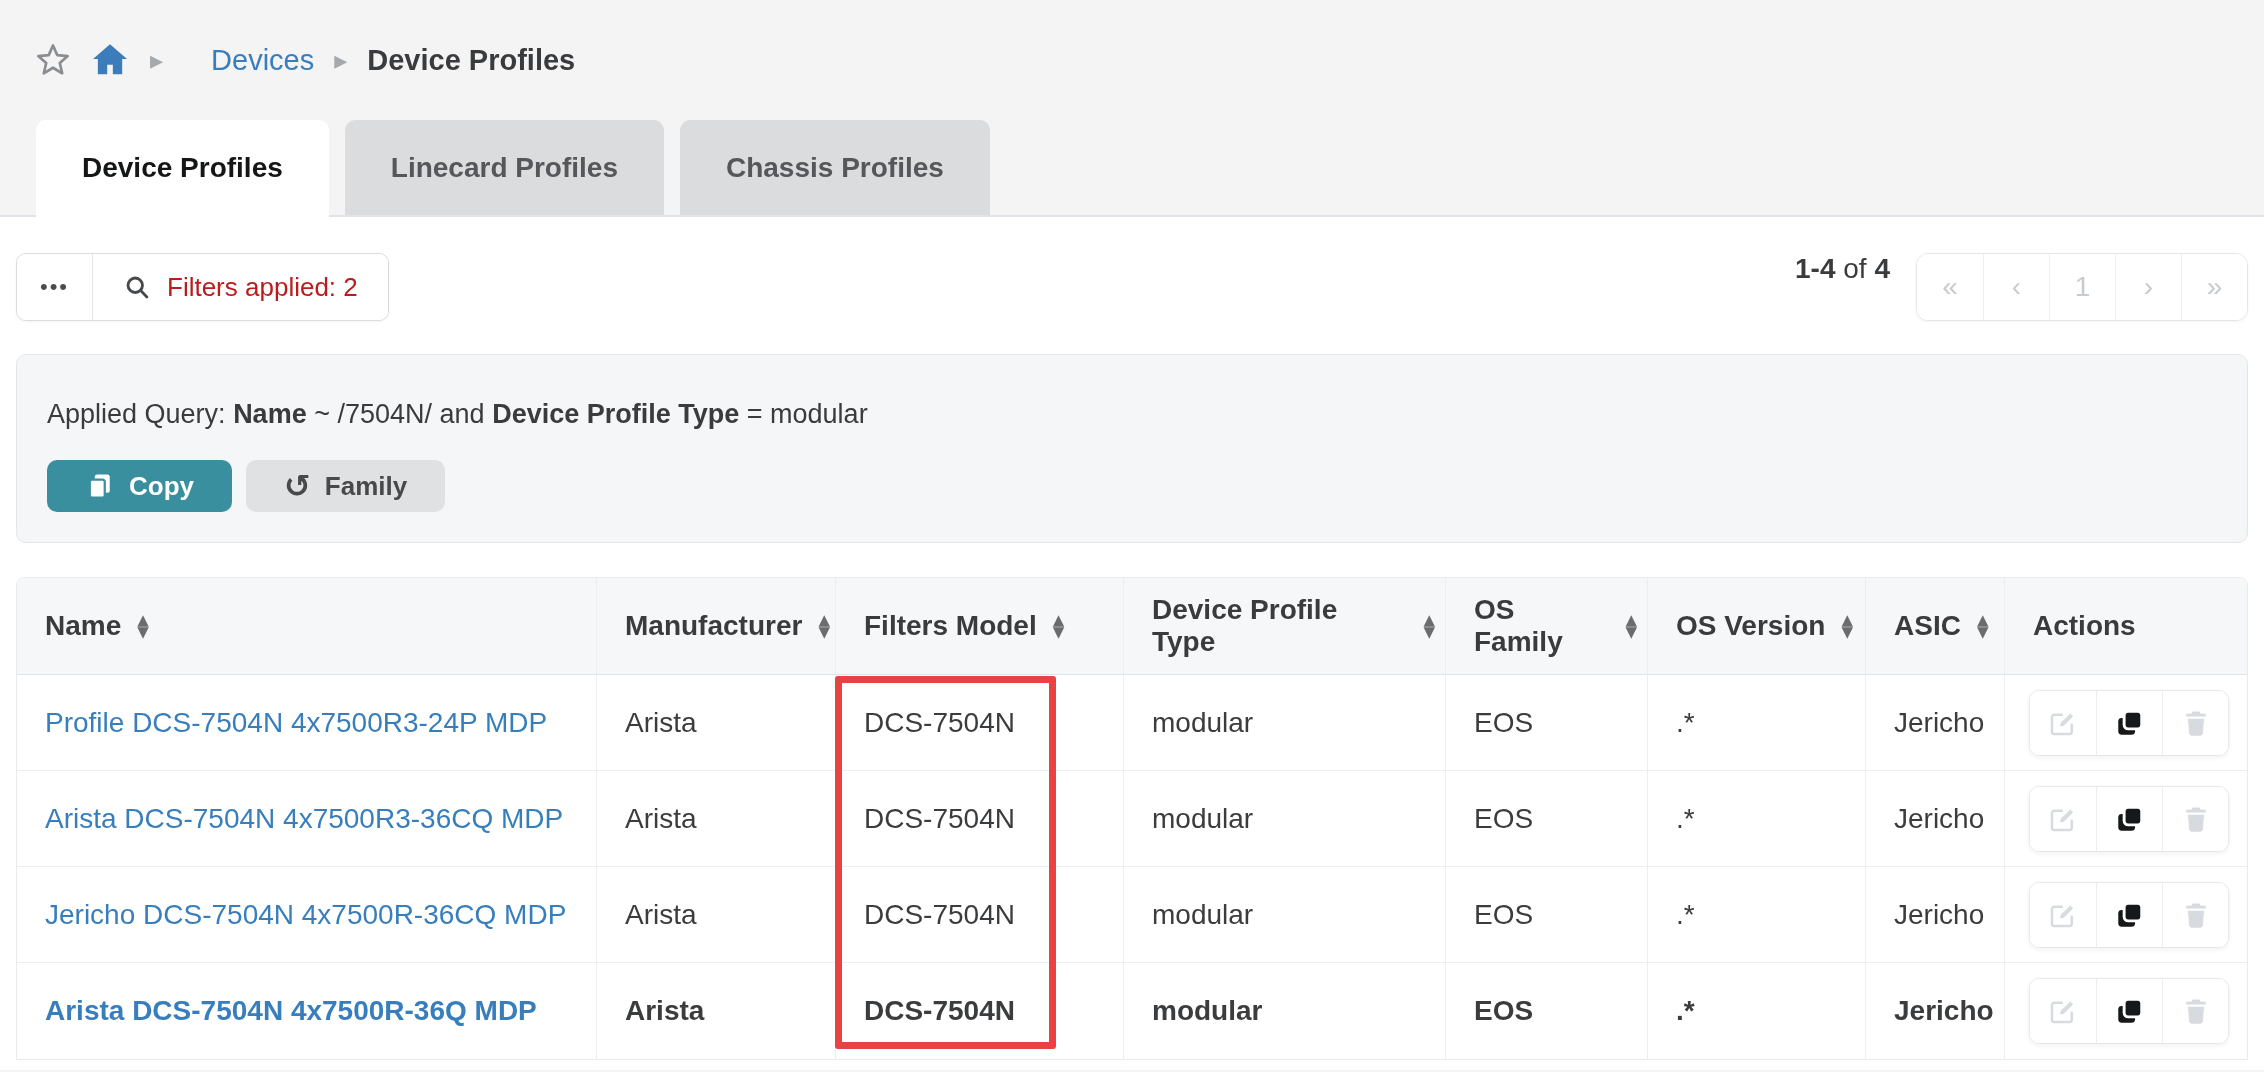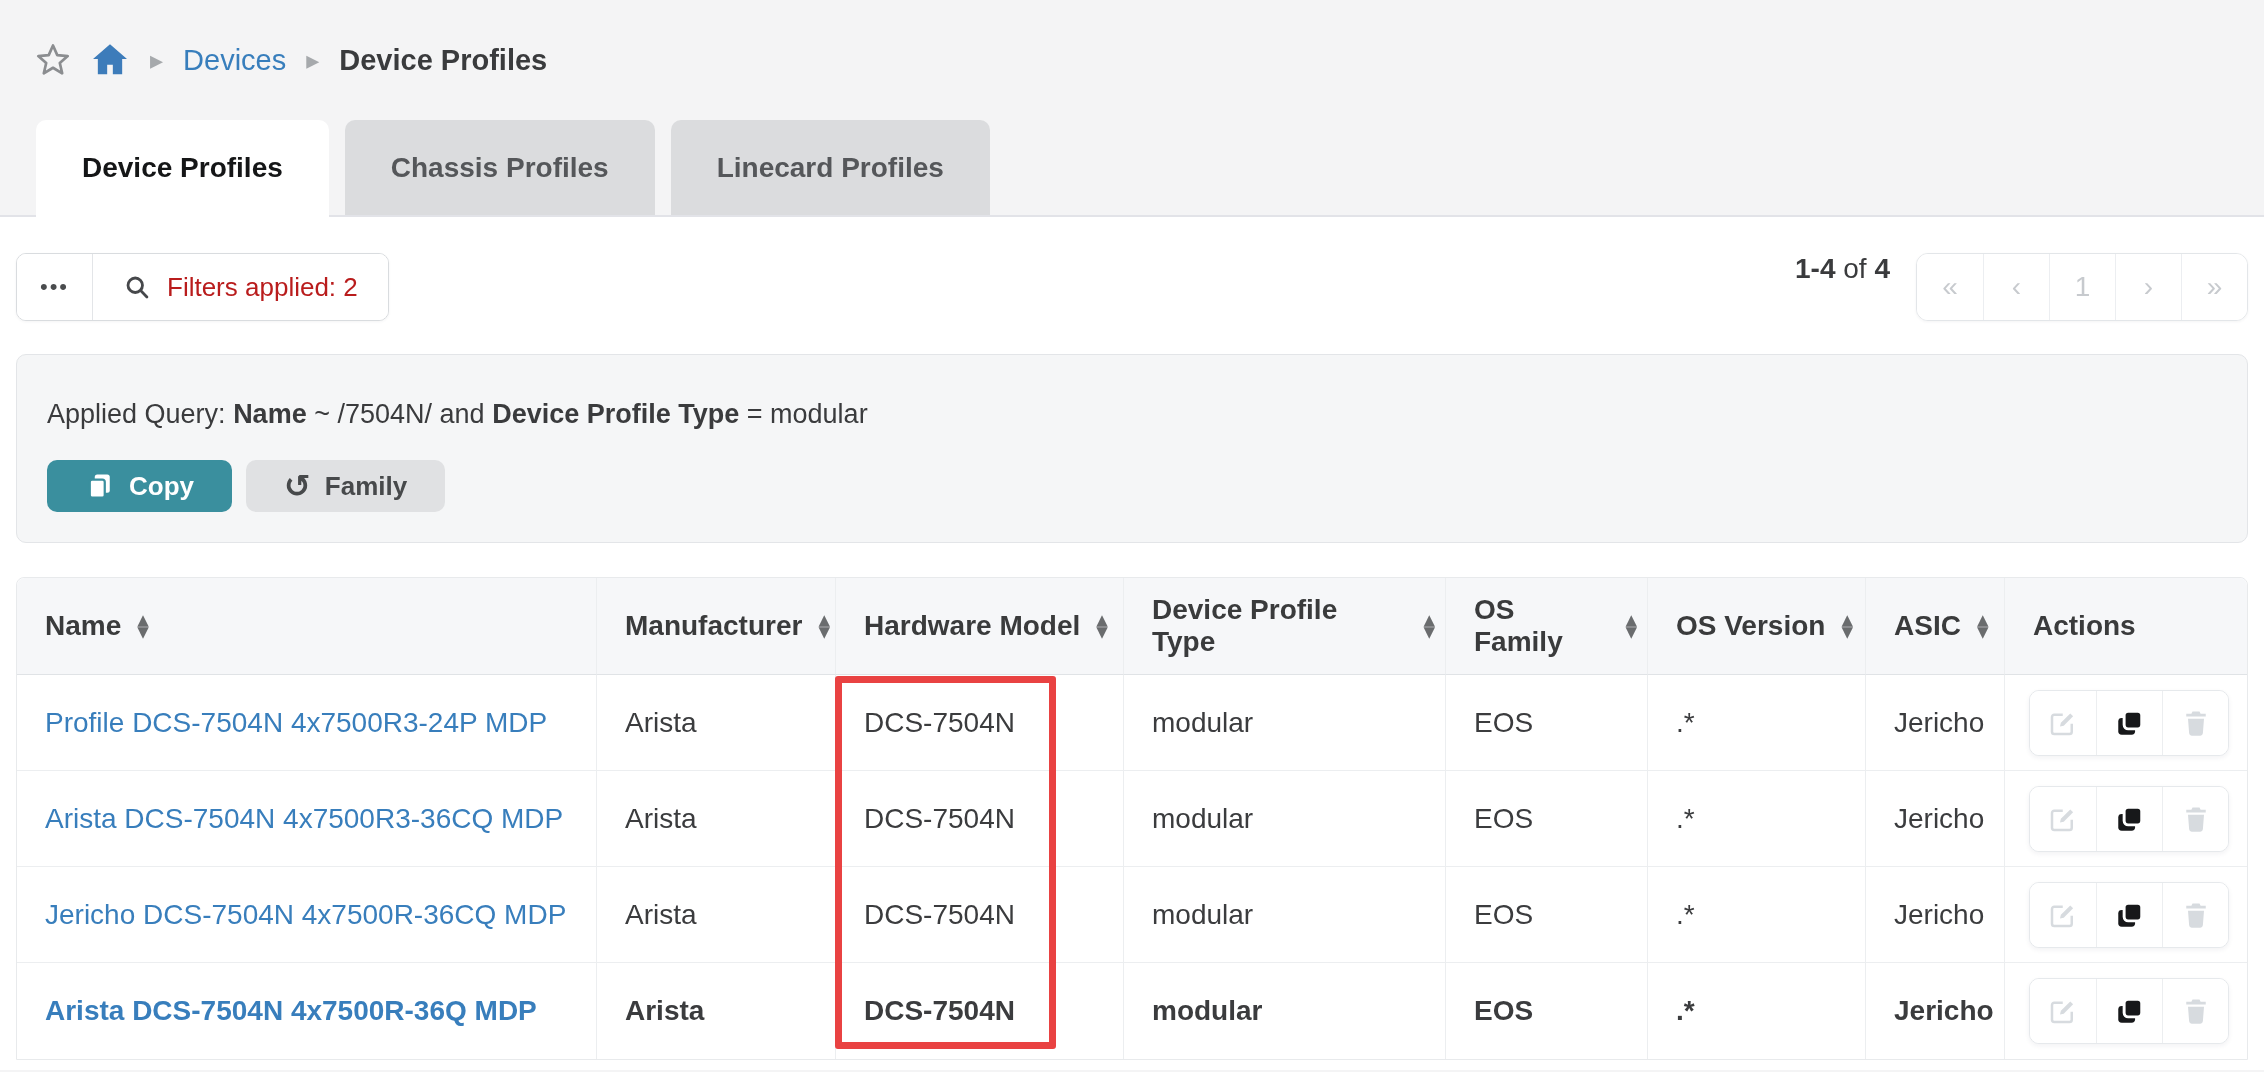--- a/index.html
+++ b/index.html
@@ -4,21 +4,21 @@
 <style>
   * { margin:0; padding:0; box-sizing:border-box; }
   html,body { width:2264px; height:1072px; overflow:hidden; }
   body { font-family:"Liberation Sans","DejaVu Sans",sans-serif; background:#f4f4f5; color:#3a3b3d; }
 
   
   .top-area { background:#f4f4f5; }
   .breadcrumb { padding:30px 0 0 34px; height:90px; display:flex; align-items:center; gap:18px; }
   .crumb-icon { display:flex; align-items:center; }
   .crumb-sep { color:#a6a9ac; font-size:26px; line-height:1; padding:0 2px; }
-  .crumb-link { color:#387ebc; font-size:29px; text-decoration:none; cursor:pointer; }
+  .crumb-link { color:#387ebc; font-size:29px; text-decoration:none; cursor:pointer;margin-left:28px; }
   .crumb-current { color:#3a3b3d; font-size:29px; font-weight:700; }
 
   .tabs { margin-top:30px; padding-left:36px; display:flex; gap:16px; border-bottom:2px solid #e2e3e8; }
   .tab { height:97px; margin-bottom:-2px; padding:0 46px; display:flex; align-items:center;
          font-size:28px; font-weight:700; color:#55575a; background:#dbdcde;
          border-radius:10px 10px 0 0; border-bottom:2px solid #e2e3e8; cursor:pointer; }
   .tab.active { background:#ffffff; color:#151617; border-bottom:2px solid #ffffff; }
 
   
   .content { background:#ffffff; height:853px; padding:0 16px; }
@@ -95,22 +95,22 @@
       </svg>
     </span>
     <span class="crumb-sep">▸</span>
     <a class="crumb-link">Devices</a>
     <span class="crumb-sep">▸</span>
     <span class="crumb-current">Device Profiles</span>
   </div>
 
   <div class="tabs">
     <div class="tab active">Device Profiles</div>
+    <div class="tab">Linecard Profiles</div>
     <div class="tab">Chassis Profiles</div>
-    <div class="tab">Linecard Profiles</div>
   </div>
 </div>
 
 <div class="content">
 
   <div class="toolbar">
     <div class="filter-group">
       <button class="more-btn">•••</button>
       <button class="filters-btn">
         <span style="display:flex;">
@@ -194,21 +194,21 @@
               <span class="th-inner">
                 <span>Manufacturer</span>
                 <span class="sort">
                   <i>▲</i>
                   <i>▼</i>
                 </span>
               </span>
             </th>
           <th>
               <span class="th-inner">
-                <span>Hardware Model</span>
+                <span>Filters Model</span>
                 <span class="sort">
                   <i>▲</i>
                   <i>▼</i>
                 </span>
               </span>
             </th>
           <th>
               <span class="th-inner">
                 <span>Device Profile Type</span>
                 <span class="sort">

